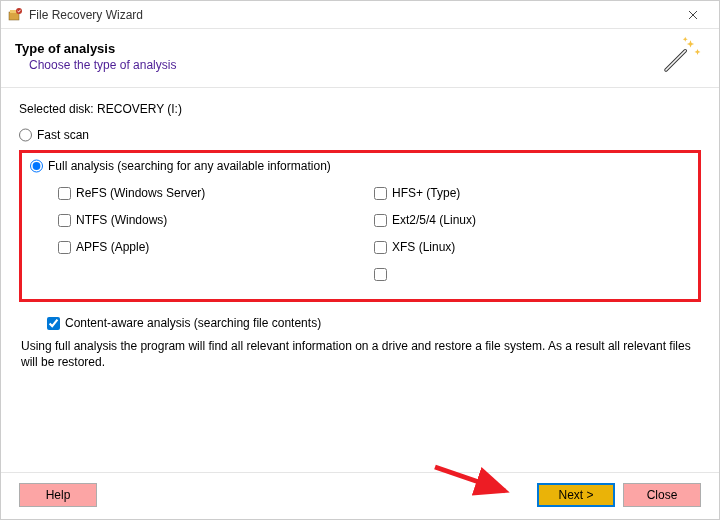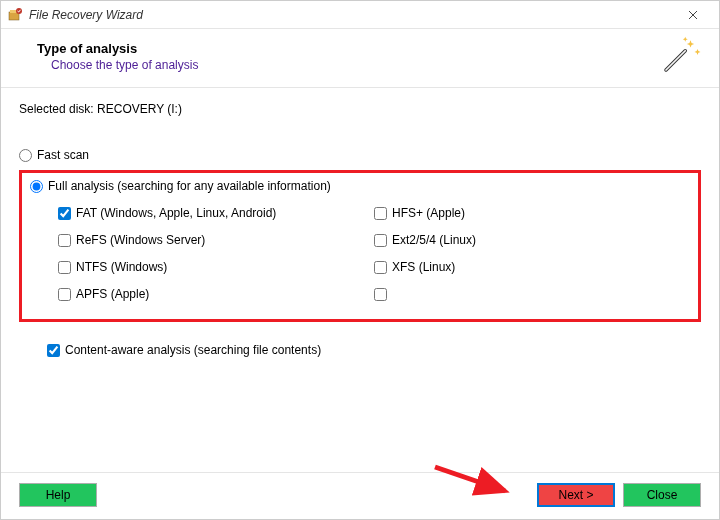--- a/index.html
+++ b/index.html
@@ -7,48 +7,48 @@
   body {
     font-family: "Segoe UI", Tahoma, sans-serif;
     font-size: 12px;
     color: #000;
     background: #fff;
     width: 720px;
     height: 520px;
     overflow: hidden;
   }
   .window { width: 720px; height: 520px; border: 1px solid #ccc; background: #fff; display: flex; flex-direction: column; }
-  .titlebar { height: 28px; background: #fff; border-bottom: 1px solid #e5e5e5; display: flex; align-items: center; padding: 0 6px; font-style: italic; }
+  .titlebar { height: 28px; background: #fff; border-bottom: 1px solid #e5e5e5; display: flex; align-items: center; padding: 0 6px; }
   .titlebar .app-icon { width: 16px; height: 16px; margin-right: 6px; }
   .titlebar .title { flex: 1; font-size: 12px; color: #333; }
   .titlebar .close { width: 40px; height: 100%; display: flex; align-items: center; justify-content: center; color: #666; cursor: default; }
-  .header { padding: 6px 18px 10px 36px; border-bottom: 1px solid #e5e5e5; display: flex; align-items: center; }
+  .header { padding: 6px 18px 10px 14px; border-bottom: 1px solid #e5e5e5; display: flex; align-items: center; }
   .header-text { flex: 1; }
   .header-text h1 { font-size: 13px; font-weight: 700; margin: 0 0 2px 0; color: #000; }
   .header-text p { font-size: 12px; margin: 0 0 0 14px; color: #4c1d95; }
   .wizard-icon { width: 42px; height: 42px; }
   .content { flex: 1; padding: 14px 18px 8px 18px; }
-  .selected-disk { font-size: 12px; margin-bottom: 32px; }
-  .radio-opt { display: flex; align-items: center; margin-bottom: 8px; }
+  .selected-disk { font-size: 12px; margin-bottom: 12px; }
+  .radio-opt { display: flex; margin-bottom: 8px; }
   .radio-opt input { margin: 0 5px 0 0; }
-  .full-block { border: 3px solid #ed1c24; padding: 6px 8px 10px 8px; margin-top: 6px; margin-bottom: 16px; }
+  .full-block { border: 3px solid #ed1c24; padding: 6px 8px 10px 8px; margin-top: 6px; margin-bottom: 9px; }
   .fs-grid { display: flex; margin-top: 8px; padding-left: 28px; }
   .fs-col { flex: 1; }
   .chk { display: flex; align-items: center; height: 24px; margin-bottom: 3px; }
   .chk input { margin: 0 5px 0 0; width: 13px; height: 13px; }
   .content-aware { margin-left: 28px; margin-top: 4px; }
   .info { font-size: 12px; padding: 0 2px; line-height: 1.35; margin-bottom: 14px; }
   .btnbar { border-top: 1px solid #e5e5e5; padding: 10px 18px 12px 18px; display: flex; align-items: center; gap: 8px; position: relative; }
   .btnbar .spacer { flex: 1; }
   button.win {
     font-family: inherit; font-size: 12px;
-    background: #22c55e; border: 1px solid #adadad;
+    background: #fca5a5; border: 1px solid #adadad;
     height: 24px; min-width: 78px; padding: 0 14px; cursor: default;
   }
-  button.win.primary { border: 2px solid #0078d7; background: #ef4444; }
+  button.win.primary { border: 2px solid #0078d7; background: #eab308; }
   .arrow { position: absolute; left: 430px; top: -12px; pointer-events: none; }
   input[type=checkbox]:checked { accent-color: #0078d7; }
 </style>
 </head>
 <body>
 
 <div class="window">
 
   <div class="titlebar">
     <span class="app-icon">
@@ -93,40 +93,36 @@
 
     <div class="full-block">
       <label class="radio-opt">
         <input type="radio" name="scan" checked="" style="">
         <span>Full analysis (searching for any available information)</span>
       </label>
 
       <div class="fs-grid">
         <div class="fs-col" id="fs-left">
             <label class="chk">
-              <input type="checkbox" checked="" style="">
-              <span>FAT (Windows, Apple, Linux, Android)</span>
-            </label>
-            <label class="chk">
               <input type="checkbox" style="">
               <span>ReFS (Windows Server)</span>
             </label>
             <label class="chk">
               <input type="checkbox" style="">
               <span>NTFS (Windows)</span>
             </label>
             <label class="chk">
               <input type="checkbox" style="">
               <span>APFS (Apple)</span>
             </label>
           </div>
         <div class="fs-col" id="fs-right">
             <label class="chk">
               <input type="checkbox" style="">
-              <span>HFS+ (Apple)</span>
+              <span>HFS+ (Type)</span>
             </label>
             <label class="chk">
               <input type="checkbox" style="">
               <span>Ext2/5/4 (Linux)</span>
             </label>
             <label class="chk">
               <input type="checkbox" style="">
               <span>XFS (Linux)</span>
             </label>
             <label class="chk">
@@ -134,20 +130,21 @@
             </label>
           </div>
       </div>
     </div>
 
     <label class="chk content-aware">
       <input type="checkbox" checked="" style="">
       <span>Content-aware analysis (searching file contents)</span>
     </label>
 
+    <div class="info">Using full analysis the program will find all relevant information on a drive and restore a file system. As a result all relevant files will be restored.</div>
   </div>
 
   <div class="btnbar">
     <svg class="arrow" width="90" height="44">
       <defs>
           <marker id="ah" markerWidth="8" markerHeight="8" refX="6" refY="3" orient="auto">
         <path d="M0 0 L7 3 L0 6 z" fill="#ed1c24"></path>
           </marker>
         </defs>
       <line x1="4" y1="6" x2="74" y2="30" stroke="#ed1c24" stroke-width="5" marker-end="url(#ah)"></line>

